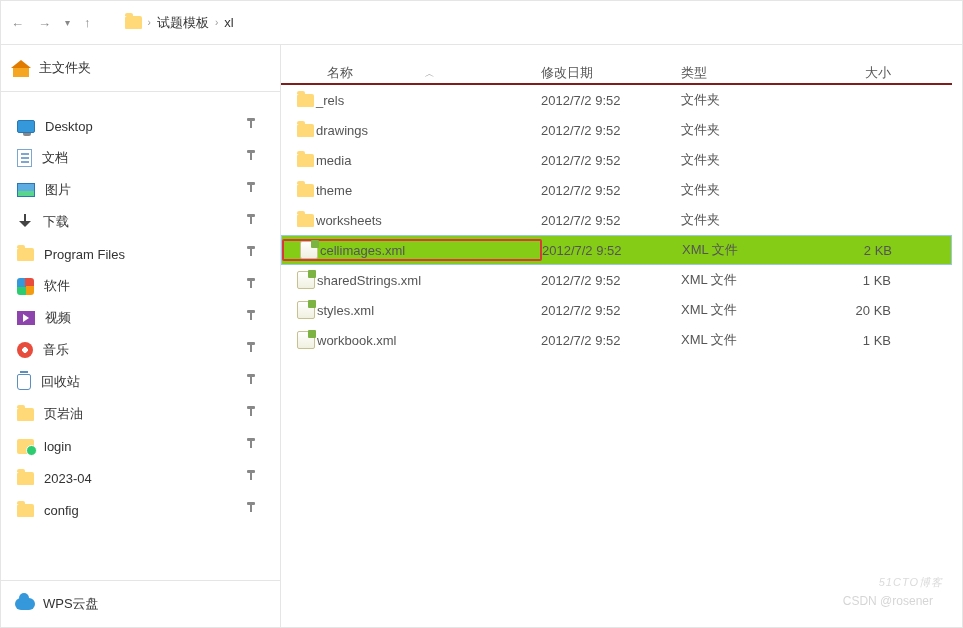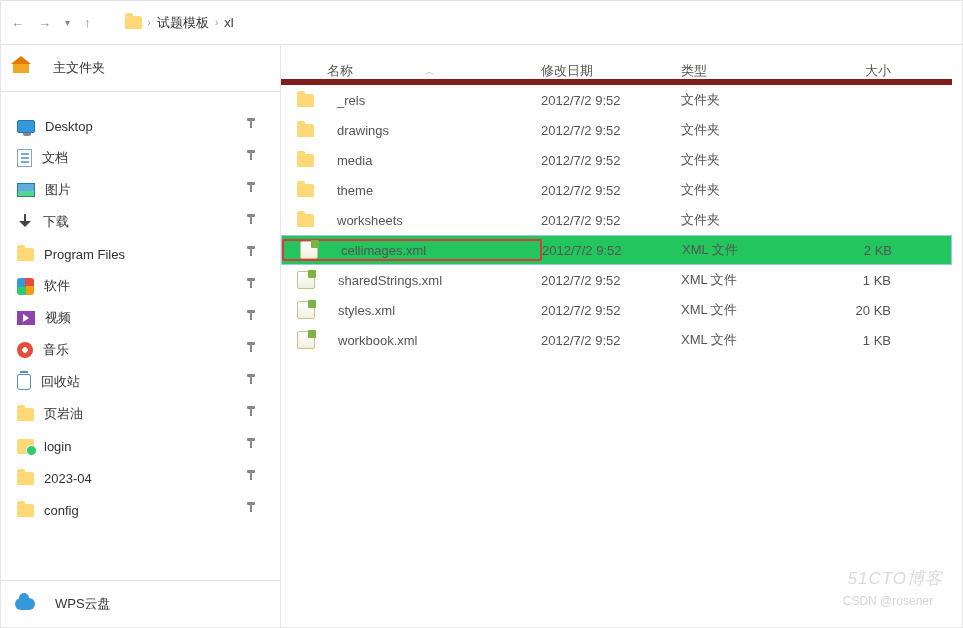--- a/index.html
+++ b/index.html
@@ -6,40 +6,40 @@
 body { background: #fff; font-size: 13px; color: #333; width: 963px; height: 628px; overflow: hidden; border: 1px solid #e5e5e5; }
 
 .toolbar { height: 44px; border-bottom: 1px solid #e5e5e5; display: flex; align-items: center; padding: 0 10px; gap: 16px; }
 .nav-arrows { display: flex; align-items: center; gap: 14px; color: #888; }
 .nav-arrows span { cursor: default; }
 .breadcrumb { display: flex; align-items: center; gap: 6px; margin-left: 18px; }
 .breadcrumb .sep { color: #999; font-size: 10px; }
 
 .main { display: flex; height: calc(100% - 44px); }
 .sidebar { width: 280px; border-right: 1px solid #e5e5e5; display: flex; flex-direction: column; }
-.sb-header { display: flex; align-items: flex-start; gap: 24px; padding: 14px 12px; border-bottom: 1px solid #e5e5e5; }
+.sb-header { display: flex; align-items: flex-end; gap: 10px; padding: 14px 12px; border-bottom: 1px solid #e5e5e5; }
 .sb-list { padding: 18px 10px 0 10px; flex: 1; }
 .sb-item { display: flex; align-items: center; height: 32px; padding: 0 6px; position: relative; }
 .sb-item .label { margin-left: 10px; }
 .pin { position: absolute; right: 14px; top: 8px; width: 10px; height: 14px; }
 .pin::before { content:""; position:absolute; left:4px; top:0; width:2px; height:10px; background:#888; }
 .pin::after { content:""; position:absolute; left:1px; top:0; width:8px; height:3px; background:#888; border-radius:1px; }
-.sb-footer { border-top: 1px solid #e5e5e5; padding: 14px 14px; display:flex; align-items:center; gap:20px; }
+.sb-footer { border-top: 1px solid #e5e5e5; padding: 14px 14px; display:flex; align-items:center; gap:8px; }
 
 .content { flex: 1; padding: 0 10px 0 0; }
-.col-header { display: flex; align-items: center; height: 40px; border-bottom: 6px solid #7f1d1d; padding-top: 18px; color: #555; }
+.col-header { display: flex; align-items: center; height: 40px; border-bottom: 2px solid #7f1d1d; padding-top: 18px; color: #555; }
 .col-name { width: 260px; padding-left: 46px; }
 .col-date { width: 140px; }
 .col-type { width: 130px; }
 .col-size { width: 80px; text-align: right; }
 .sort-caret { font-size: 10px; color: #888; margin-left: 68px; }
 
 .file-row { display: flex; align-items: center; height: 30px; color: #555; }
-.file-row .col-name { display: flex; align-items: center; gap: 23px; padding-left: 16px; }
-.file-row.selected { background: #22c55e; border: 1px solid #9bc7e6; }
+.file-row .col-name { display: flex; align-items: center; gap: 2px; padding-left: 16px; }
+.file-row.selected { background: #84cc16; border: 1px solid #9bc7e6; }
 .highlight-box { border: 2px solid #d83a3a; border-radius: 2px; }
 
 .icon-folder { width: 20px; height: 15px; background: #ffd978; border-radius: 2px 2px 1px 1px; position: relative; display:inline-block; }
 .icon-folder::before { content:""; position:absolute; top:-4px; left:0; width:9px; height:4px; background:#ffd978; border-radius:2px 2px 0 0; }
 .icon-folder-sm { width:17px; height:13px; }
 .icon-folder-sm::before { width:8px; height:3px; top:-3px; }
 
 .icon-home { display:inline-block; width:16px; height:14px; position:relative; }
 .icon-home::before { content:""; position:absolute; left:0; top:5px; width:16px; height:9px; background:#f5a623; }
 .icon-home::after { content:""; position:absolute; left:-2px; top:-3px; border-left:10px solid transparent; border-right:10px solid transparent; border-bottom:8px solid #e07b00; }
@@ -58,21 +58,21 @@
 .icon-soft { width:17px; height:17px; display:inline-block; background:conic-gradient(#e74c3c 0 25%, #f39c12 0 50%, #2ecc71 0 75%, #3498db 0); border-radius:3px; }
 .icon-music { width:16px; height:16px; border-radius:50%; background:radial-gradient(circle,#fff 25%,#e74c3c 26%); display:inline-block; }
 .icon-video { width:18px; height:14px; background:#8e44ad; display:inline-block; position:relative; }
 .icon-video::after{content:""; position:absolute; left:6px; top:3px; border-left:6px solid #fff; border-top:4px solid transparent; border-bottom:4px solid transparent;}
 .icon-bin { width:14px; height:16px; border:1.5px solid #5a8fbf; border-radius:2px 2px 3px 3px; display:inline-block; position:relative; }
 .icon-bin::before{content:""; position:absolute; top:-4px; left:2px; width:8px; height:2px; background:#5a8fbf;}
 .icon-login { width:17px; height:15px; background:#ffd978; border-radius:2px; display:inline-block; position:relative;}
 .icon-login::after{content:""; position:absolute; right:-3px; bottom:-2px; width:9px; height:9px; background:#2ecc71; border-radius:50%; border:1px solid #fff;}
 .icon-cloud { width:20px; height:12px; background:#3498db; border-radius:10px; display:inline-block; position:relative;}
 .icon-cloud::before{content:""; position:absolute; left:4px; top:-5px; width:10px; height:10px; background:#3498db; border-radius:50%;}
-.watermark { position: absolute; right: 20px; bottom: 38px; color: rgba(150,150,150,0.35); font-size: 17px; font-style: italic; letter-spacing: 1px; pointer-events:none;}
+.watermark { position: absolute; right: 20px; bottom: 38px; color: rgba(150,150,150,0.35); font-size: 11px; font-style: italic; letter-spacing: 1px; pointer-events:none;}
 .watermark2 { position: absolute; right: 30px; bottom: 20px; color: rgba(150,150,150,0.4); font-size: 12px; pointer-events:none;}
 </style>
 </head>
 <body>
 
 <div class="toolbar">
   <div class="nav-arrows">
     <span>←</span>
     <span>→</span>
     <span style="font-size:10px;">▾</span>

